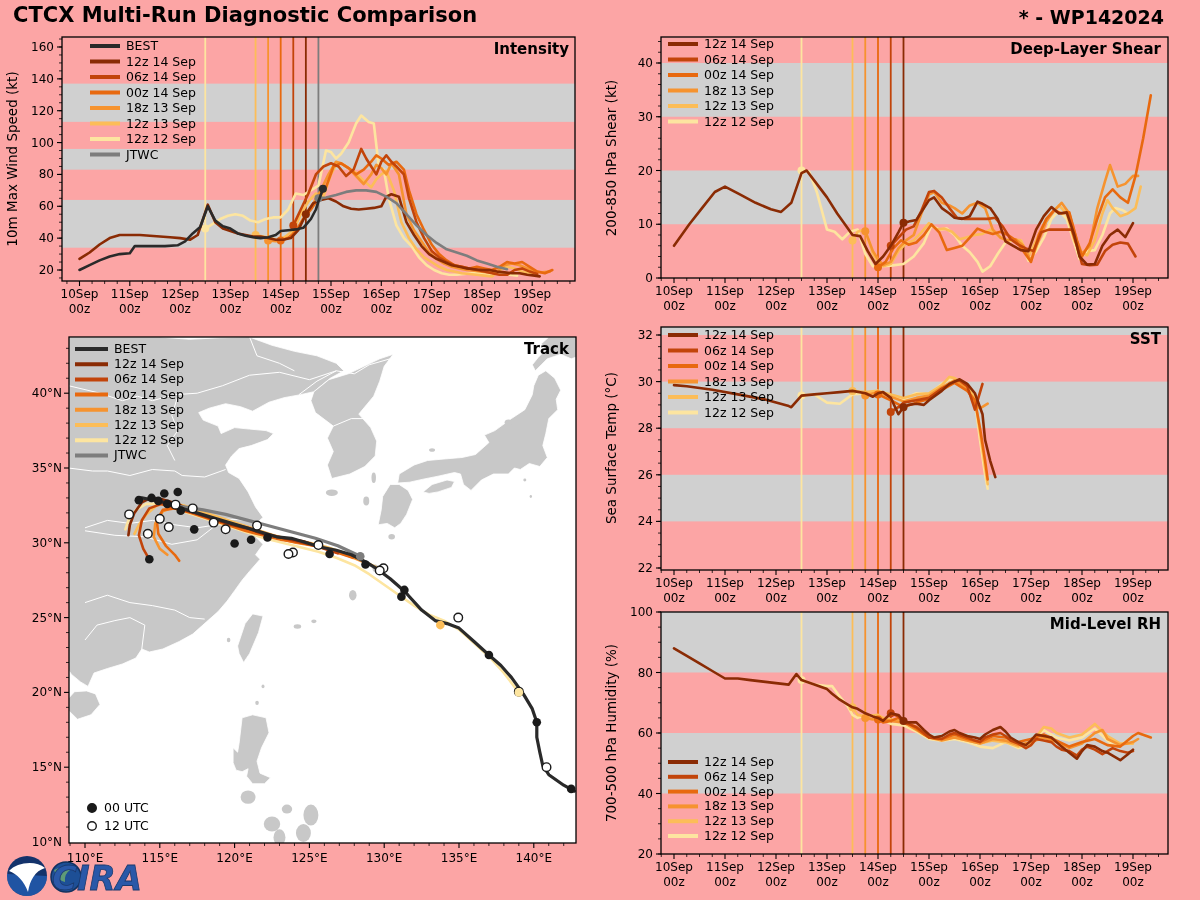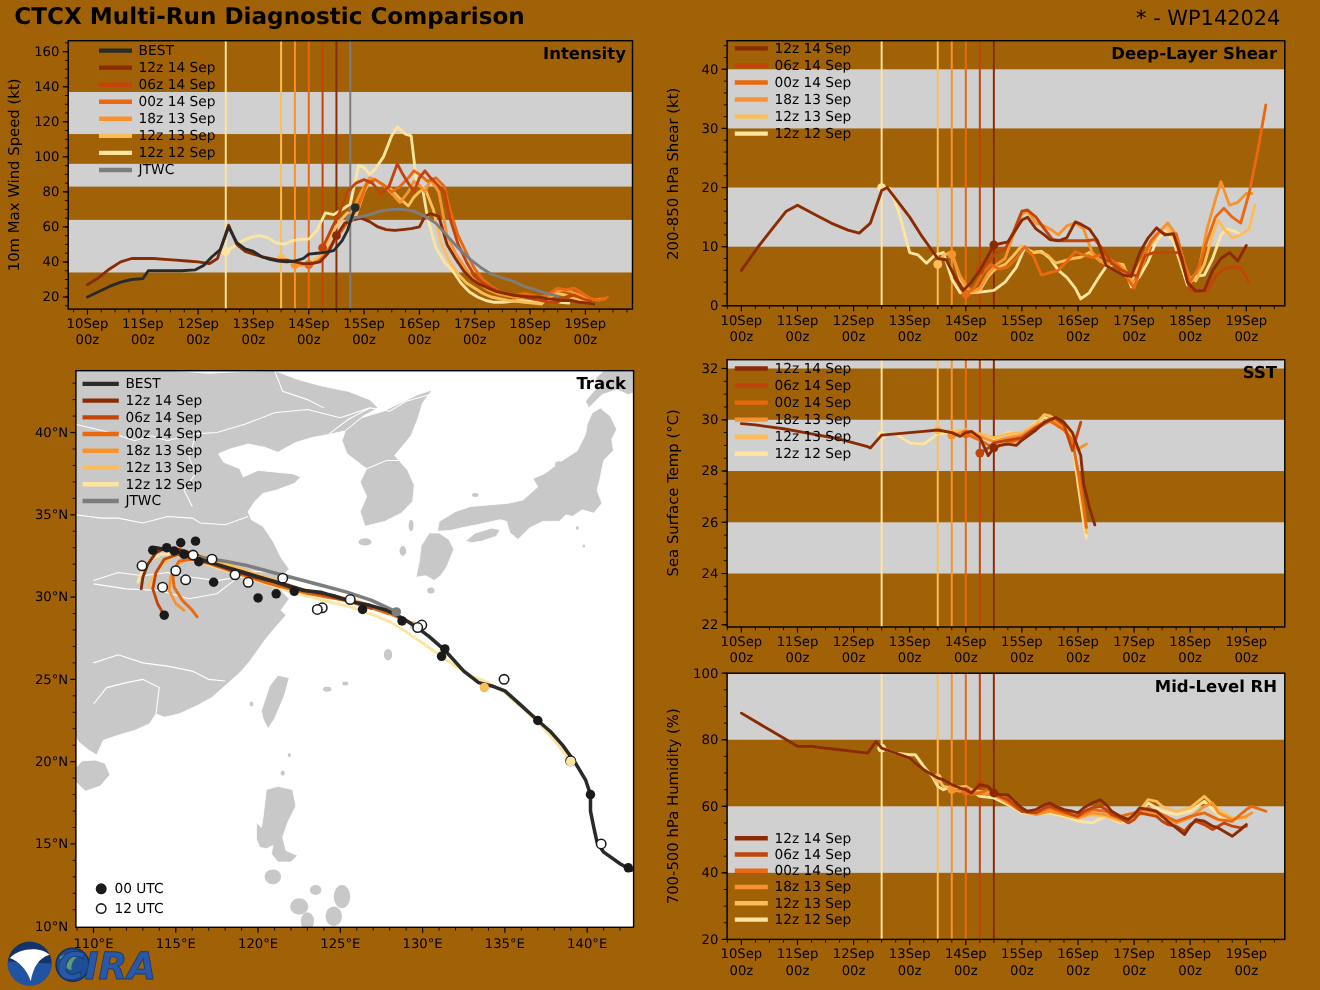--- a/index.html
+++ b/index.html
@@ -1,19 +1,19 @@
 <!DOCTYPE html>
 <html><head>
 <meta charset="utf-8">
 <style>
   html,body{margin:0;padding:0;background:#fff;}
-  .canvas{position:relative;width:1200px;height:900px;background:#a16207;overflow:hidden;
+  .canvas{position:relative;width:1200px;height:900px;background:#fca5a5;overflow:hidden;
           font-family:"DejaVu Sans","Liberation Sans",sans-serif;}
   .main-title{position:absolute;left:13px;top:3px;font-size:21px;font-weight:700;color:#000;}
-  .storm-id{position:absolute;right:36px;top:6px;font-size:19px;font-weight:400;color:#000;}
+  .storm-id{position:absolute;right:36px;top:6px;font-size:19px;font-weight:700;color:#000;}
   svg text{font-family:"DejaVu Sans","Liberation Sans",sans-serif;}
 </style>
 </head>
 <body>
 
 <div class="canvas">
   <div class="main-title">CTCX Multi-Run Diagnostic Comparison</div>
   <div class="storm-id">* - WP142024</div>
   <svg id="charts" width="1200" height="900" viewBox="0 0 1200 900">
       <defs>

